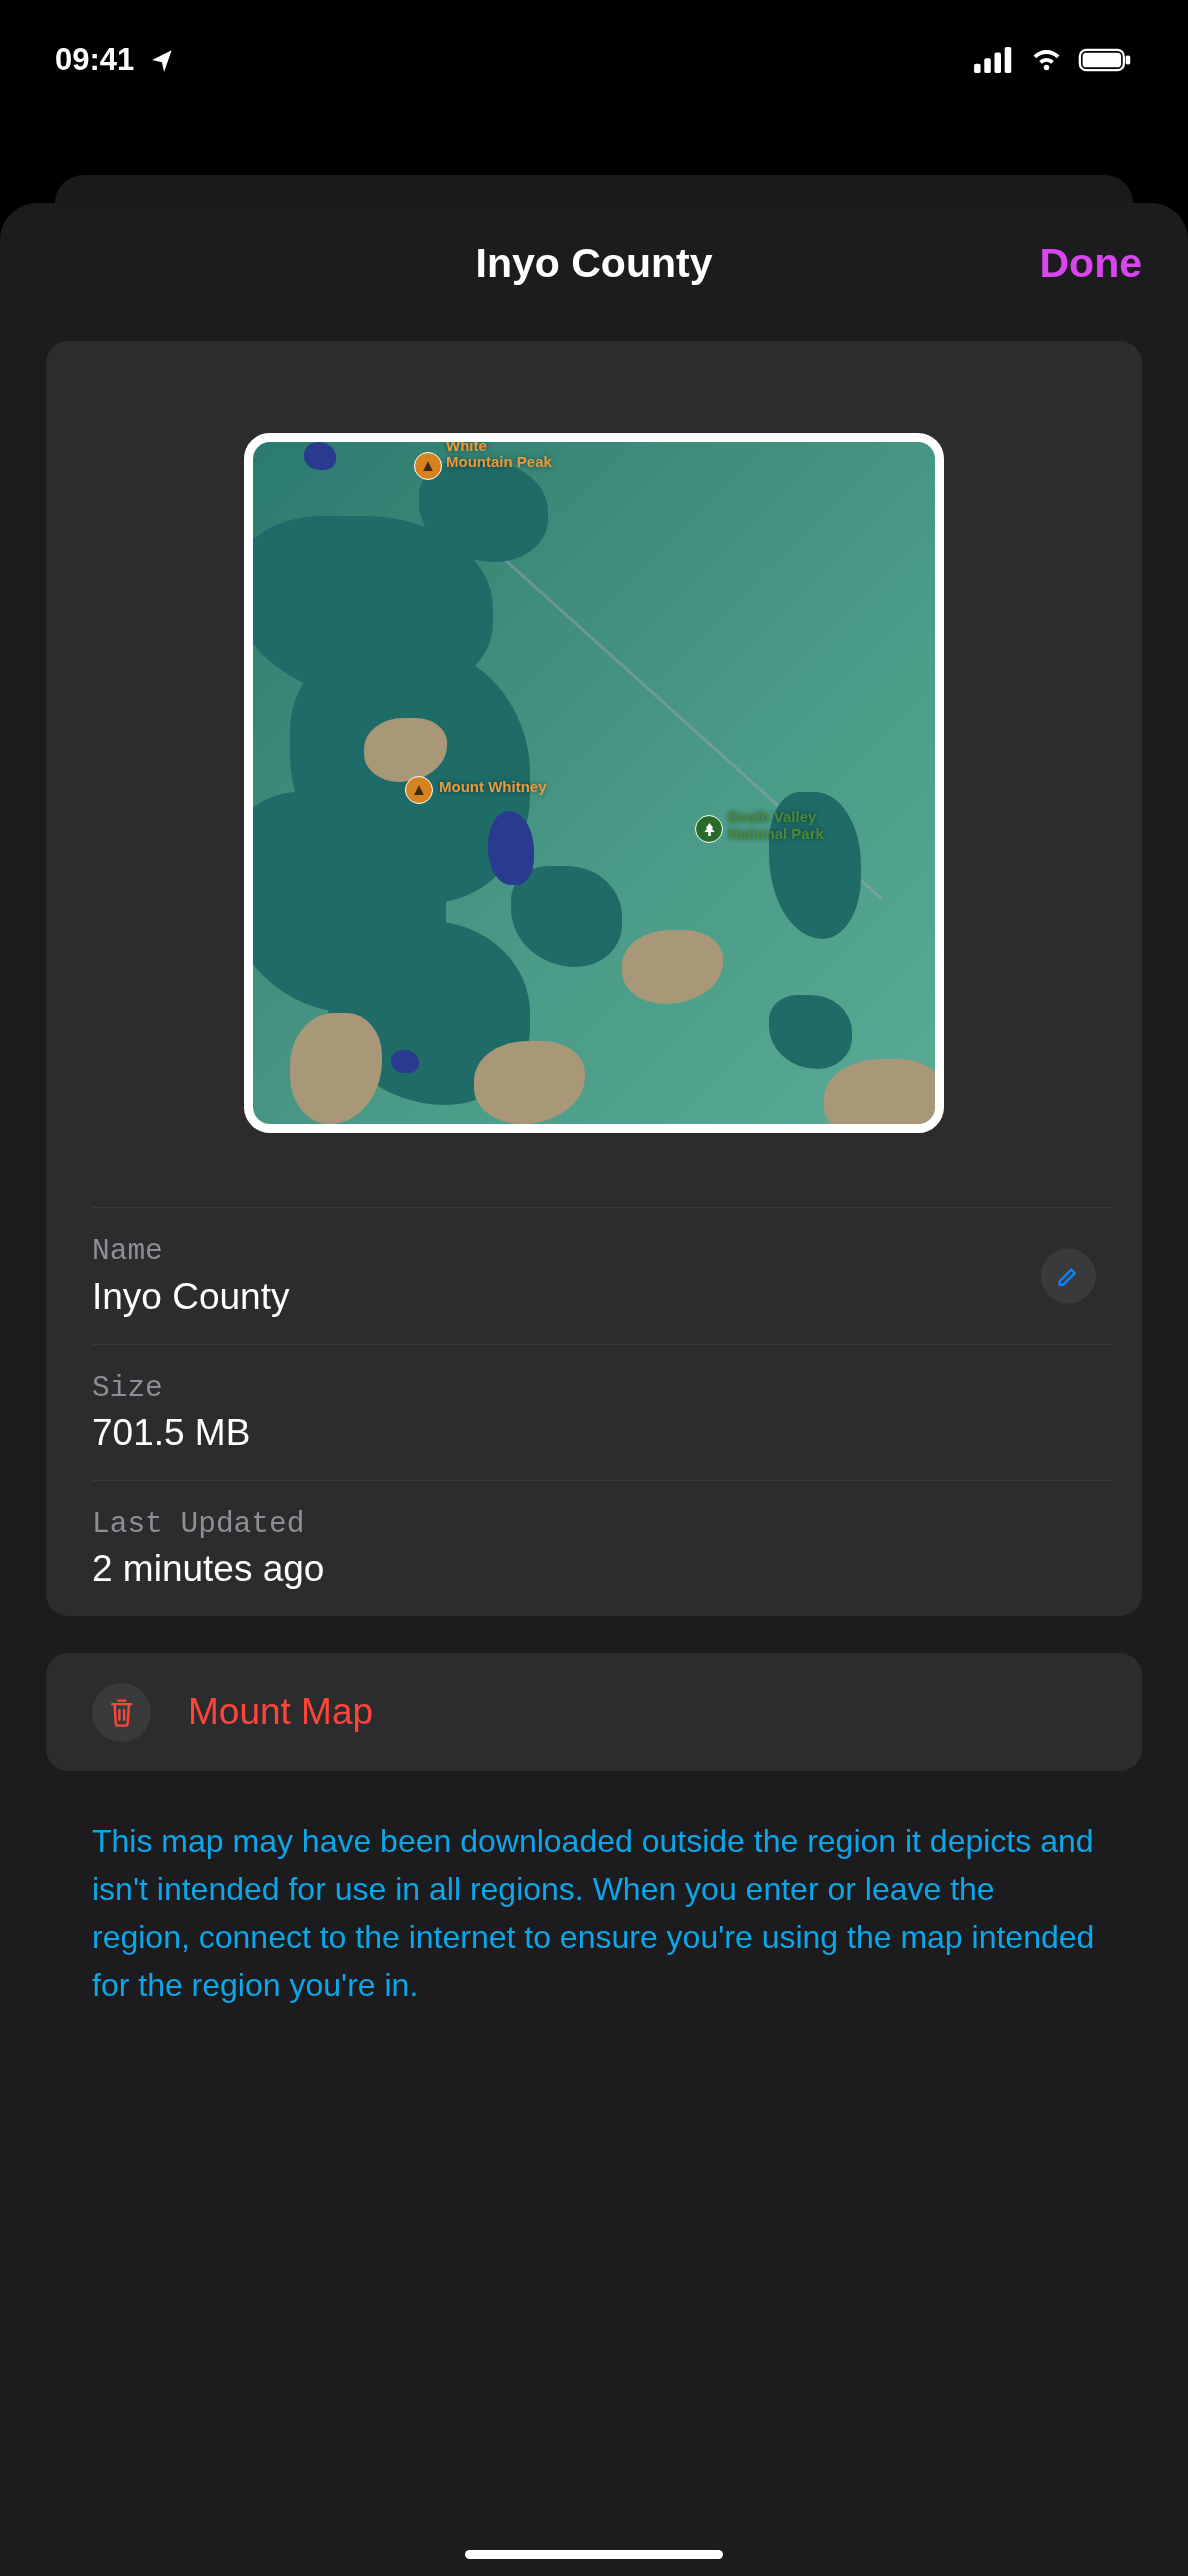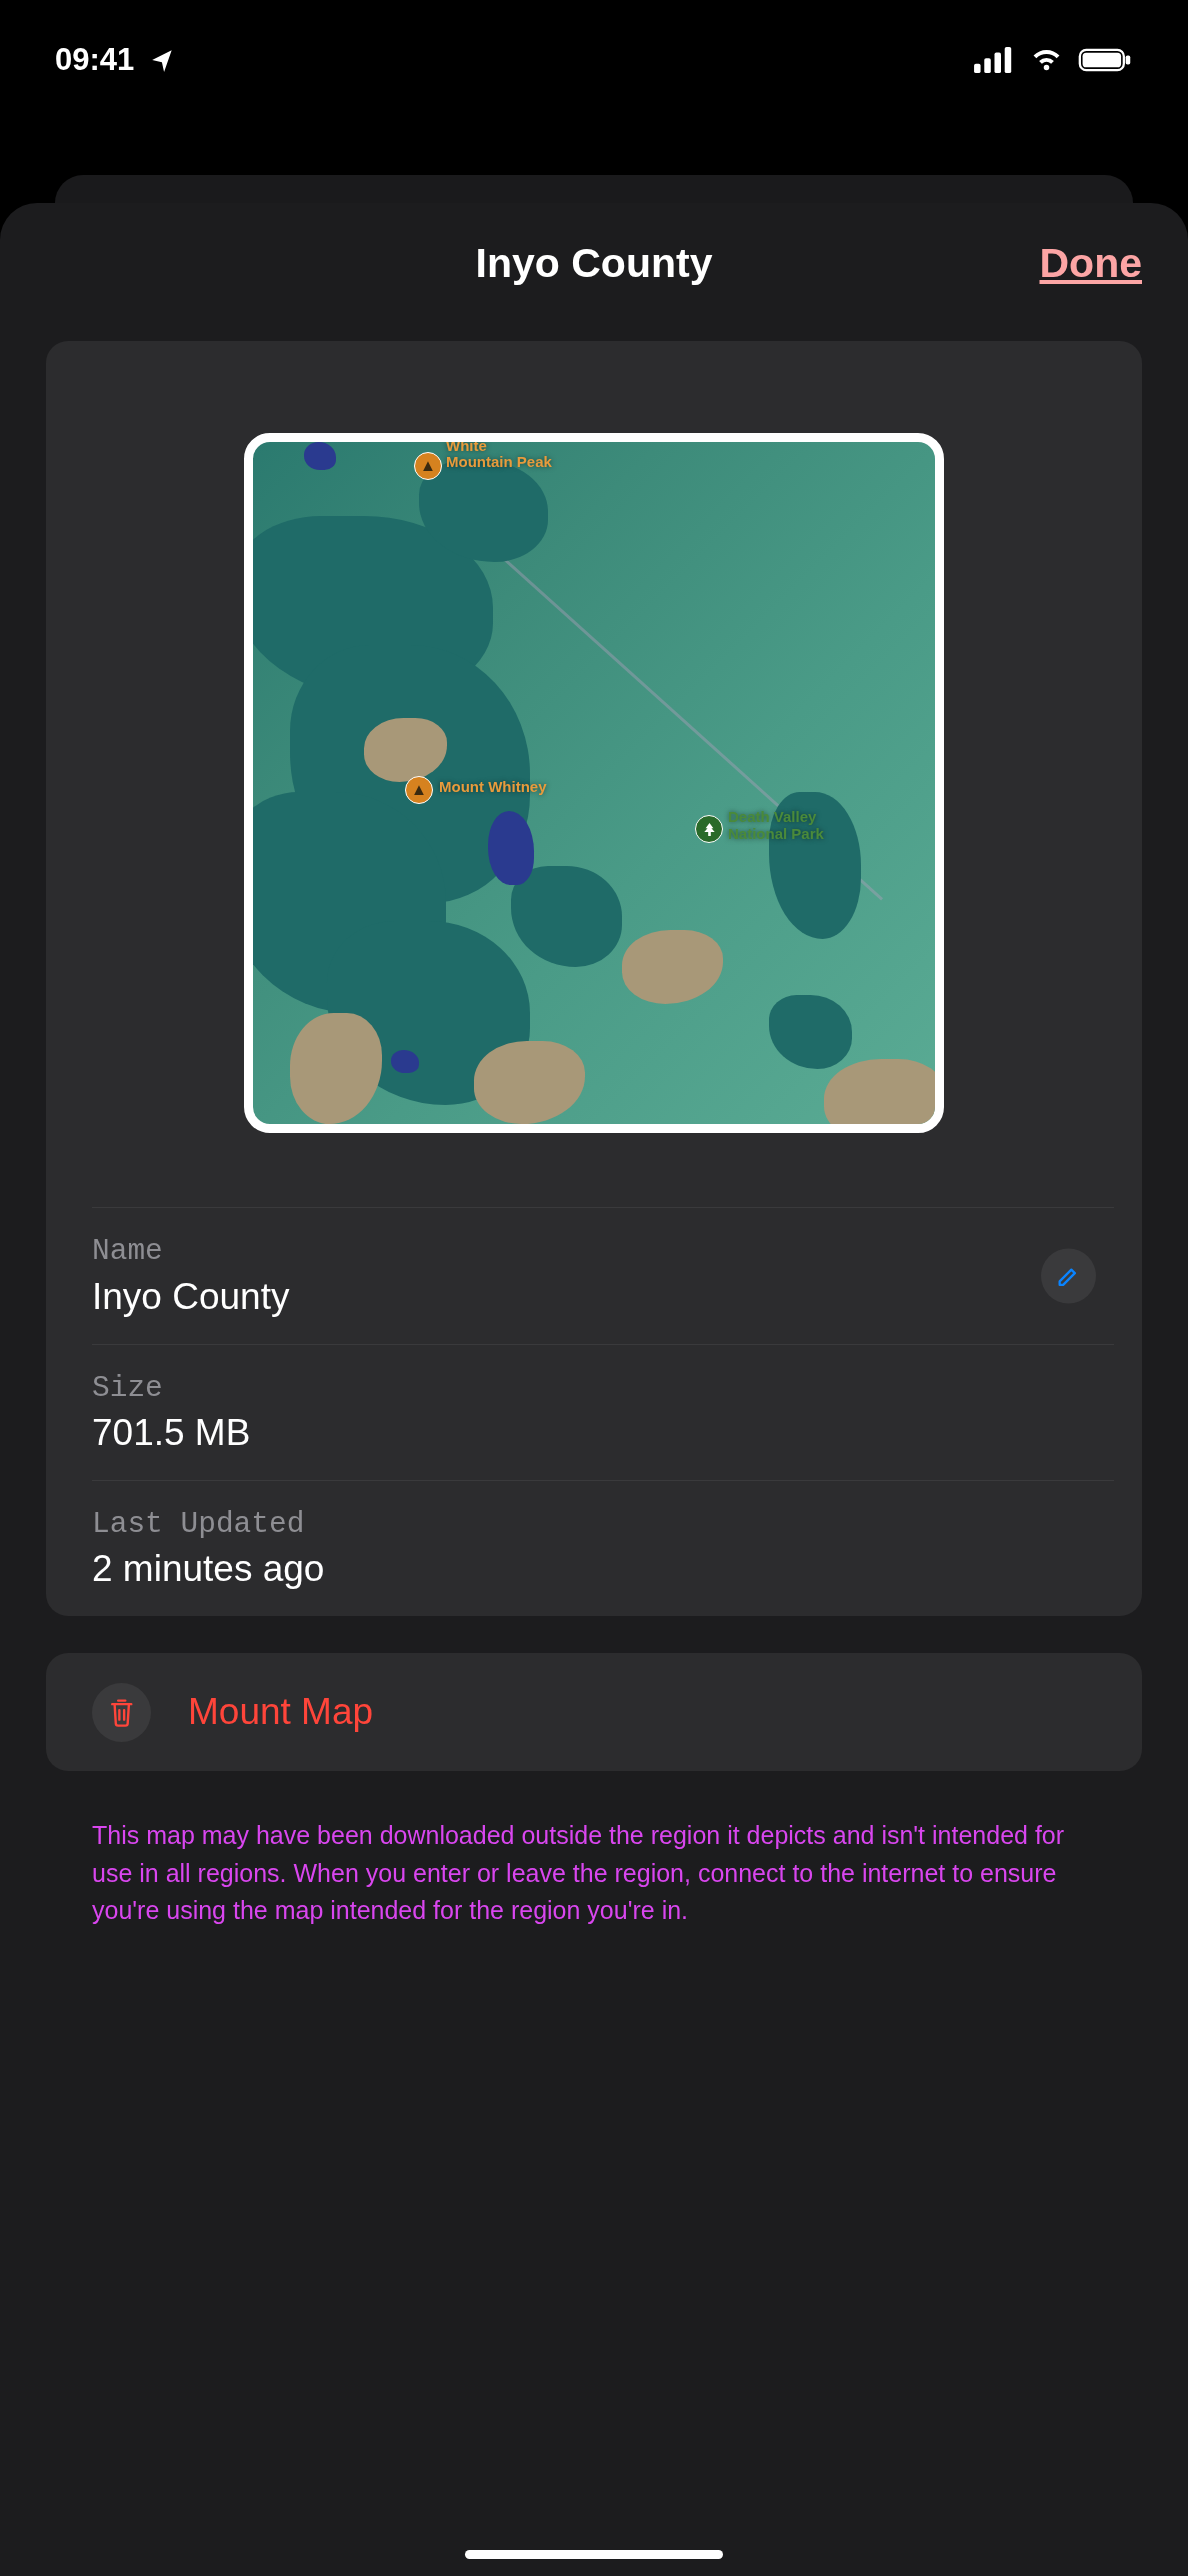--- a/index.html
+++ b/index.html
@@ -64,22 +64,21 @@
     }
     .sheet-title {
       font-size: 41px;
       font-weight: 600;
     }
     .done-btn {
       position: absolute;
       right: 46px;
       font-size: 41px;
       font-weight: 600;
-      color: #fca5a5;
-      text-decoration: underline;
+      color: #d946ef;
     }
     .card {
       background: #2c2c2e;
       margin: 18.4px 46px;
       border-radius: 22px;
       overflow: hidden;
     }
     .map-card {
       padding-top: 0;
     }
@@ -206,22 +205,22 @@
       align-items: center;
       justify-content: center;
       flex-shrink: 0;
     }
     .delete-text {
       font-size: 37px;
       color: #ff453a;
     }
     .disclaimer {
       padding: 28px 92px;
-      font-size: 25px;
-      color: #d946ef;
+      font-size: 32px;
+      color: #0ea5e9;
       line-height: 1.5;
     }
     .home-indicator {
       position: absolute;
       bottom: 16.6px;
       left: 50%;
       transform: translateX(-50%);
       width: 258px;
       height: 9.2px;
       background: #fff;

